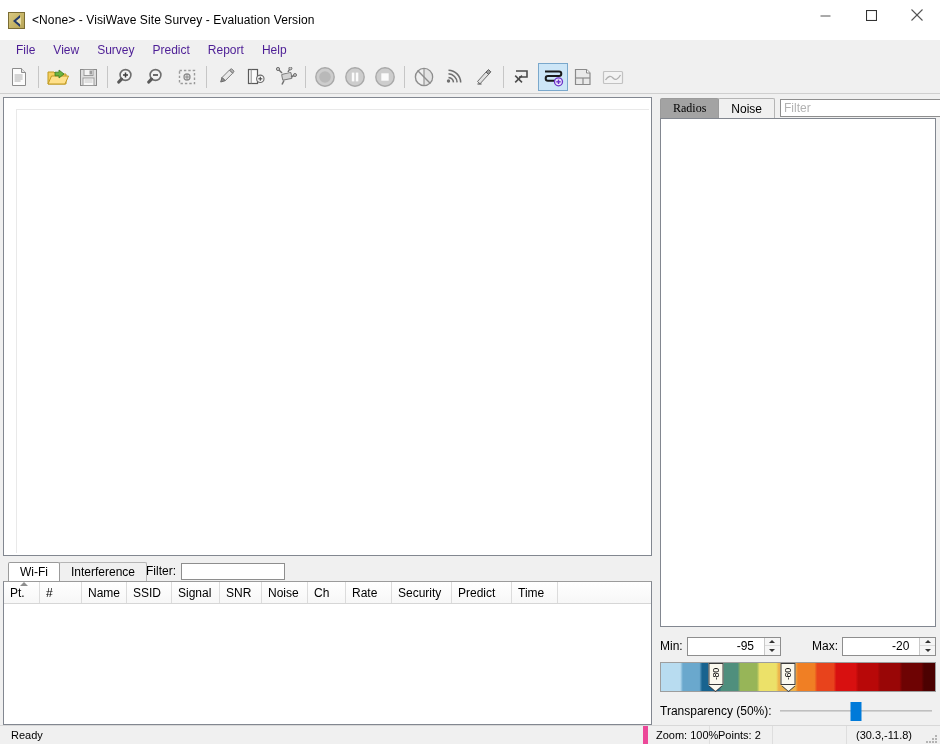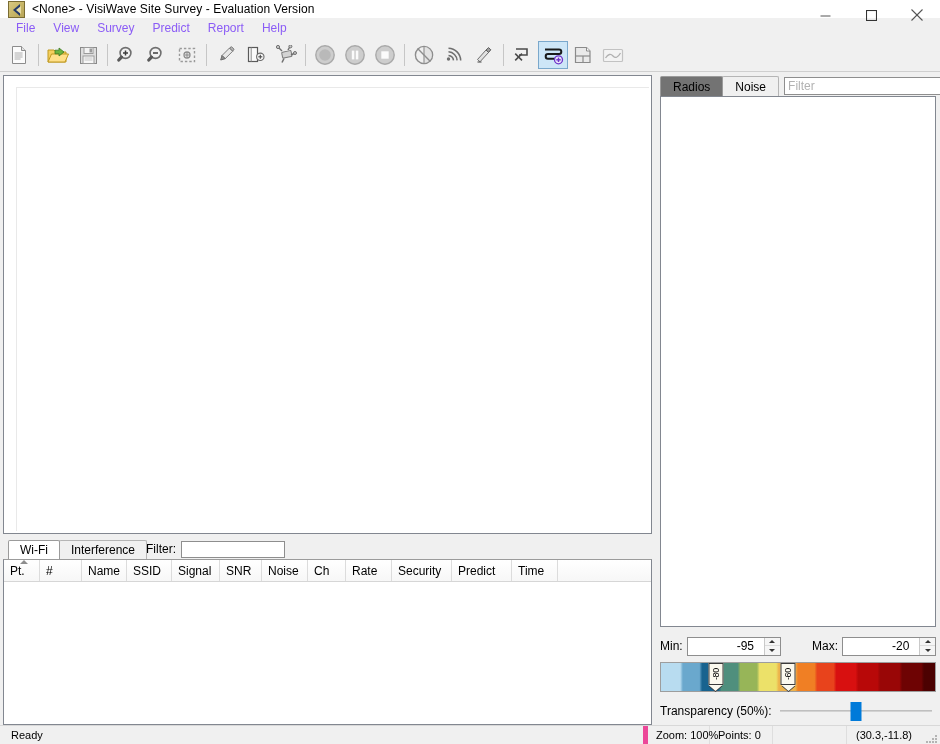--- a/index.html
+++ b/index.html
@@ -16,21 +16,21 @@
   #app {
     position: relative;
     width: 940px; height: 744px;
     background: #f0f0f0;
     display: flex;
     flex-direction: column;
   }
 
   
   .titlebar {
-    height: 18px;
+    height: 40px;
     background: #ffffff;
     display: flex;
     align-items: center;
     flex: 0 0 auto;
     position: relative;
   }
   .app-icon {
     width: 17px; height: 17px;
     margin-left: 8px; margin-right: 7px;
     background: linear-gradient(135deg,#d8c882 0%, #c9b86a 45%, #b8a55a 100%);
@@ -82,21 +82,21 @@
     height: 21px;
     background: #f0f0f0;
     display: flex;
     align-items: center;
     padding-left: 7px;
     flex: 0 0 auto;
   }
   .menu-item {
     padding: 2px 9px;
     font-size: 12px;
-    color: #8b5cf6;
+    color: #4c1d95;
     white-space: nowrap;
     line-height: 15px;
   }
 
   
   .toolbar {
     height: 33px;
     background: #f0f0f0;
     border-bottom: 1px solid #cfcfcf;
     display: flex;
@@ -262,21 +262,21 @@
     height: 20px;
     padding: 0 12px;
     display: flex; align-items: center;
     font-size: 12px;
     background: #f0f0f0;
     border: 1px solid #b5b5b5;
     border-bottom: none;
     border-radius: 2px 2px 0 0;
     margin-right: -1px;
   }
-  .r-tab.selected { background: #737373; border-color: #9b9b9b; z-index: 3; position: relative;}
+  .r-tab.selected { background: #a3a3a3; border-color: #9b9b9b; z-index: 3; position: relative; font-family: Liberation Serif, serif;}
   .r-filter {
     margin-left: 6px;
     flex: 1 1 auto;
     height: 18px;
     background: #fff;
     border: 1px solid #8e8e8e;
     font-family: "Liberation Sans", sans-serif;
     font-size: 12px;
     color: #b0b0b0;
     padding: 0 3px;
@@ -763,21 +763,21 @@
           <div class="slider-track"></div>
           <div class="slider-thumb" id="trans-thumb" style="left: 50%;"></div>
         </div>
       </div>
     </div>
   </div>
 
   <div class="statusbar">
     <div class="sb-cell sb-ready">Ready</div>
     <div class="sb-cell" style="width:62px">Zoom: 100%</div>
-    <div class="sb-cell" style="width:63px">Points: 0</div>
+    <div class="sb-cell" style="width:63px">Points: 2</div>
     <div class="sb-cell" style="width:74px"></div>
     <div class="sb-cell" style="width:74px; justify-content:center; border-right:none">(30.3,-11.8)</div>
     <div class="sb-grip">
       <i style="left:11px;top:12px"></i>
         <i style="left:8px;top:15px"></i>
       <i style="left:11px;top:15px"></i>
         <i style="left:5px;top:15px"></i>
       <i style="left:14px;top:9px"></i>
         <i style="left:14px;top:12px"></i>
         <i style="left:14px;top:15px"></i>

